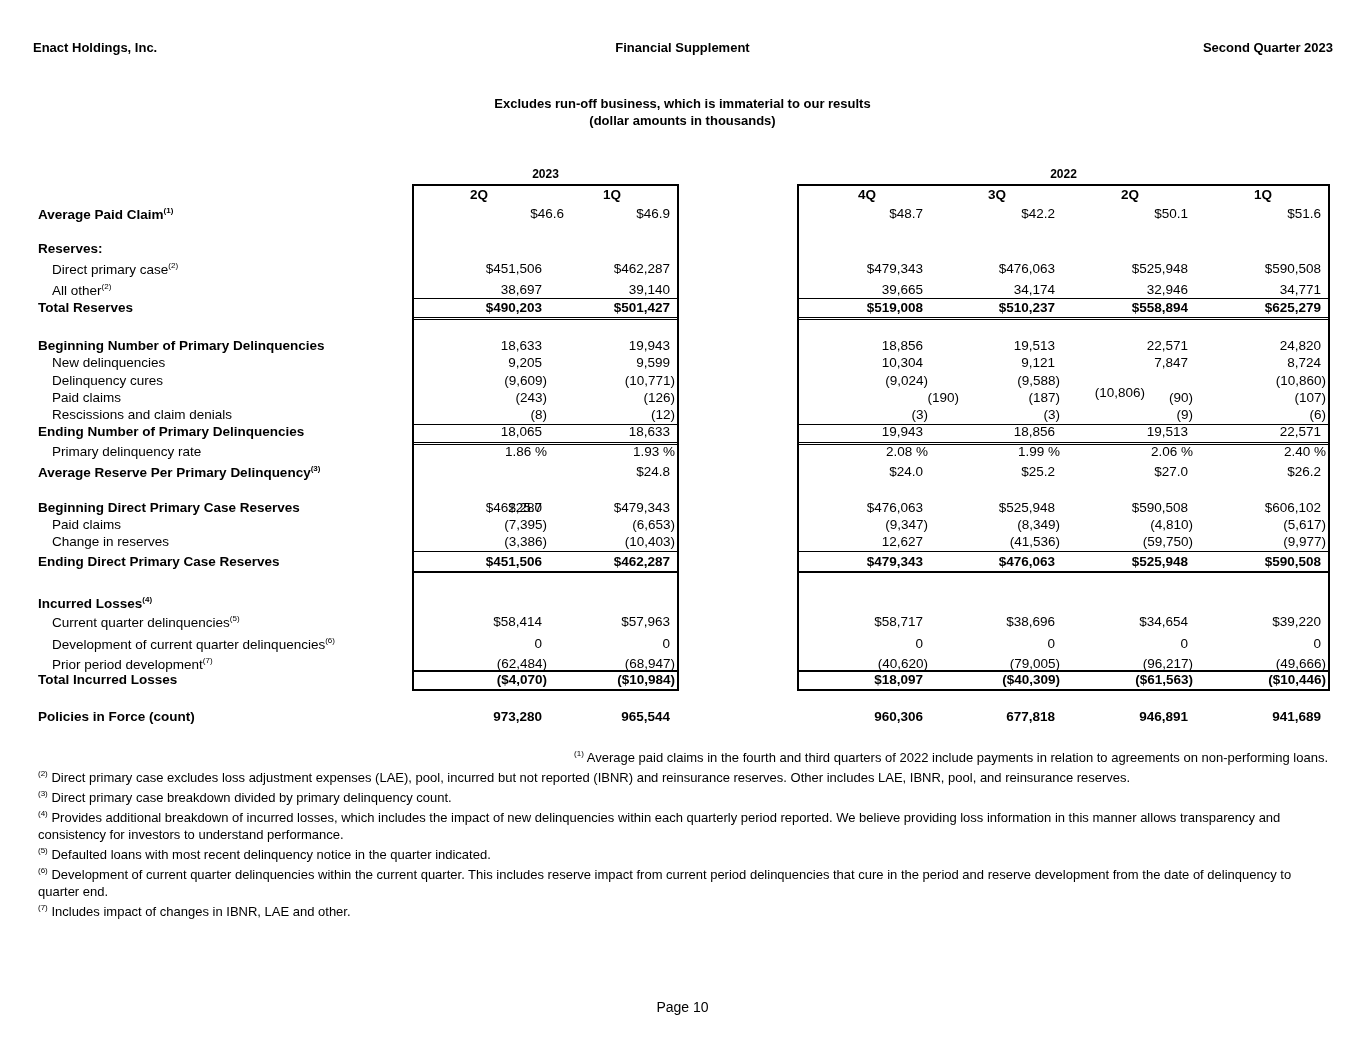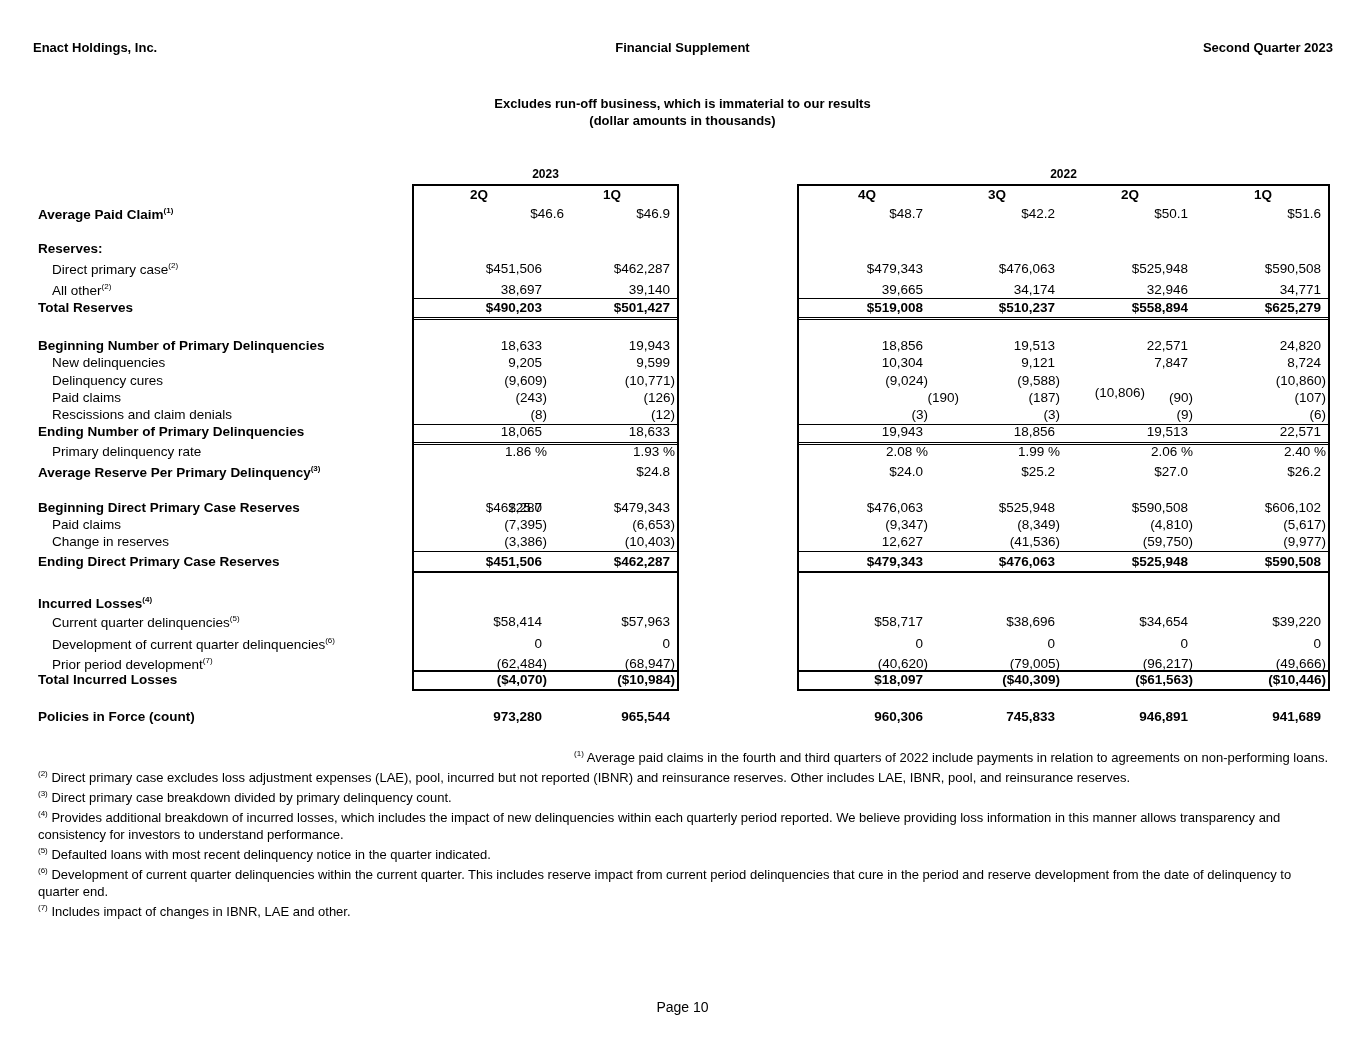--- a/index.html
+++ b/index.html
@@ -202,21 +202,21 @@
     <div class="cell bold" style="left: 427px; top: 672px;">($4,070)</div>
     <div class="cell bold" style="left: 555px; top: 672px;">($10,984)</div>
     <div class="cell bold" style="left: 803px; top: 672px;">$18,097</div>
     <div class="cell bold" style="left: 940px; top: 672px;">($40,309)</div>
     <div class="cell bold" style="left: 1073px; top: 672px;">($61,563)</div>
     <div class="cell bold" style="left: 1206px; top: 672px;">($10,446)</div>
     <div class="row-label bold" style="top: 709px;"><span>Policies in Force (count)</span></div>
     <div class="cell bold" style="left: 422px; top: 709px;">973,280</div>
     <div class="cell bold" style="left: 550px; top: 709px;">965,544</div>
     <div class="cell bold" style="left: 803px; top: 709px;">960,306</div>
-    <div class="cell bold" style="left: 935px; top: 709px;">745,833</div>
+    <div class="cell bold" style="left: 935px; top: 709px;">677,818</div>
     <div class="cell bold" style="left: 1068px; top: 709px;">946,891</div>
     <div class="cell bold" style="left: 1201px; top: 709px;">941,689</div>
     <div class="hline" style="left: 413px; width: 265px; top: 298px;"></div>
     <div class="hline double" style="left: 413px; width: 265px; top: 317px;"></div>
     <div class="hline" style="left: 413px; width: 265px; top: 424px;"></div>
     <div class="hline double" style="left: 413px; width: 265px; top: 442px;"></div>
     <div class="hline" style="left: 413px; width: 265px; top: 551px;"></div>
     <div class="hline thick" style="left: 413px; width: 265px; top: 571px;"></div>
     <div class="hline thick" style="left: 413px; width: 265px; top: 670px;"></div>
     <div class="hline" style="left: 798px; width: 531px; top: 298px;"></div>

